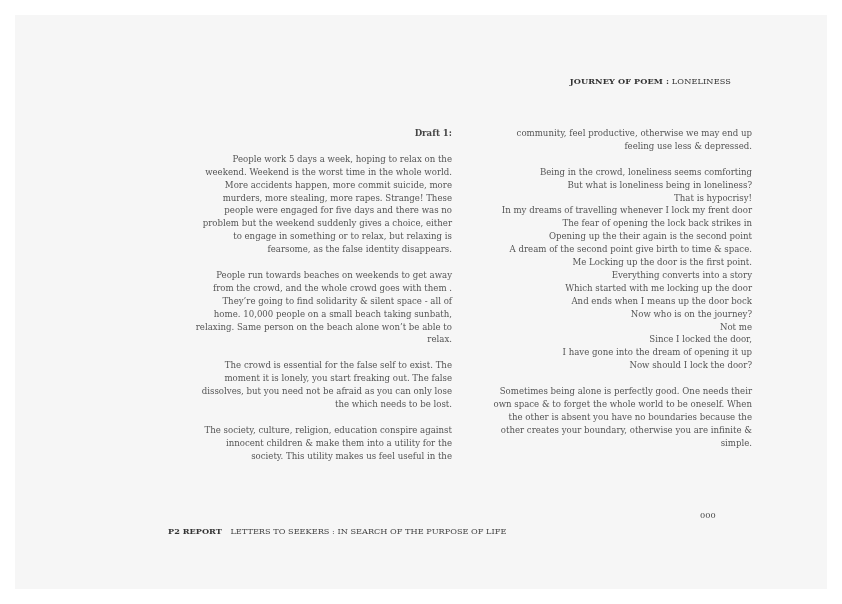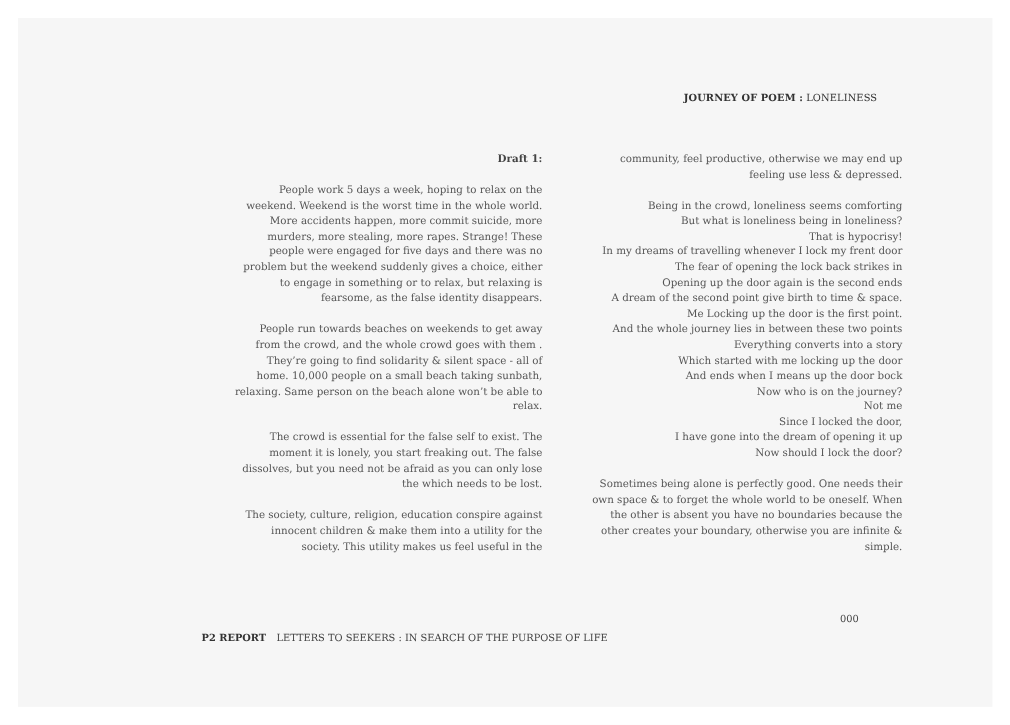--- a/index.html
+++ b/index.html
@@ -74,24 +74,23 @@
   <p>
     <span class="line">community, feel productive, otherwise we may end up</span>
     <span class="line">feeling use less &amp; depressed.</span>
   </p>
   <p>
     <span class="line">Being in the crowd, loneliness seems comforting</span>
     <span class="line">But what is loneliness being in loneliness?</span>
     <span class="line">That is hypocrisy!</span>
     <span class="line">In my dreams of travelling whenever I lock my frent door</span>
     <span class="line">The fear of opening the lock back strikes in</span>
-    <span class="line">Opening up the door again is the second ends</span>
+    <span class="line">Opening up the their again is the second point</span>
     <span class="line">A dream of the second point give birth to time &amp; space.</span>
     <span class="line">Me Locking up the door is the first point.</span>
-    <span class="line">And the whole journey lies in between these two points</span>
     <span class="line">Everything converts into a story</span>
     <span class="line">Which started with me locking up the door</span>
     <span class="line">And ends when I means up the door bock</span>
     <span class="line">Now who is on the journey?</span>
     <span class="line">Not me</span>
     <span class="line">Since I locked the door,</span>
     <span class="line">I have gone into the dream of opening it up</span>
     <span class="line">Now should I lock the door?</span>
   </p>
   <p>

